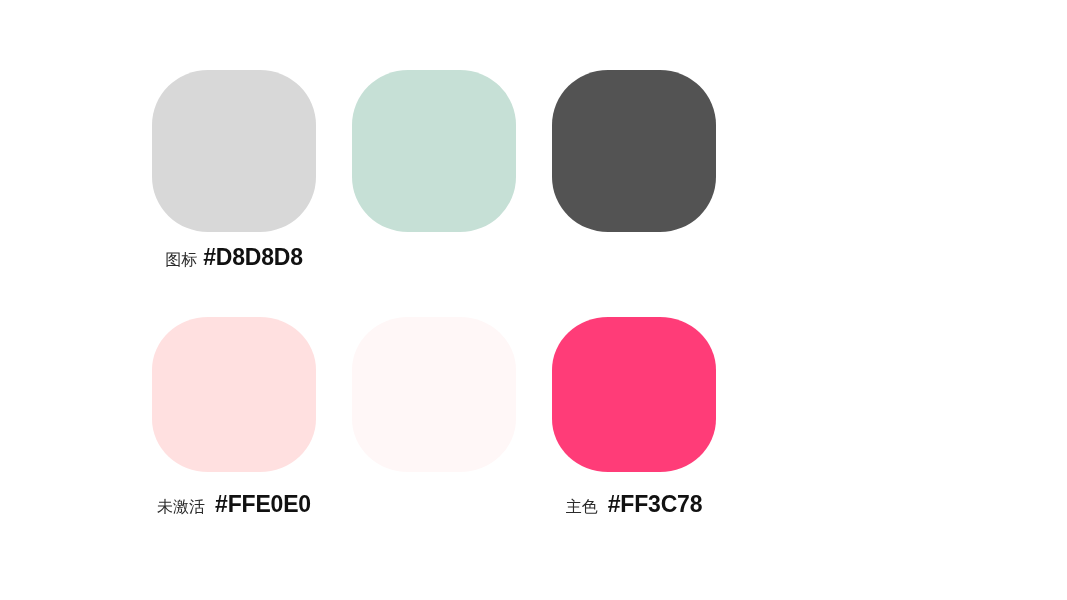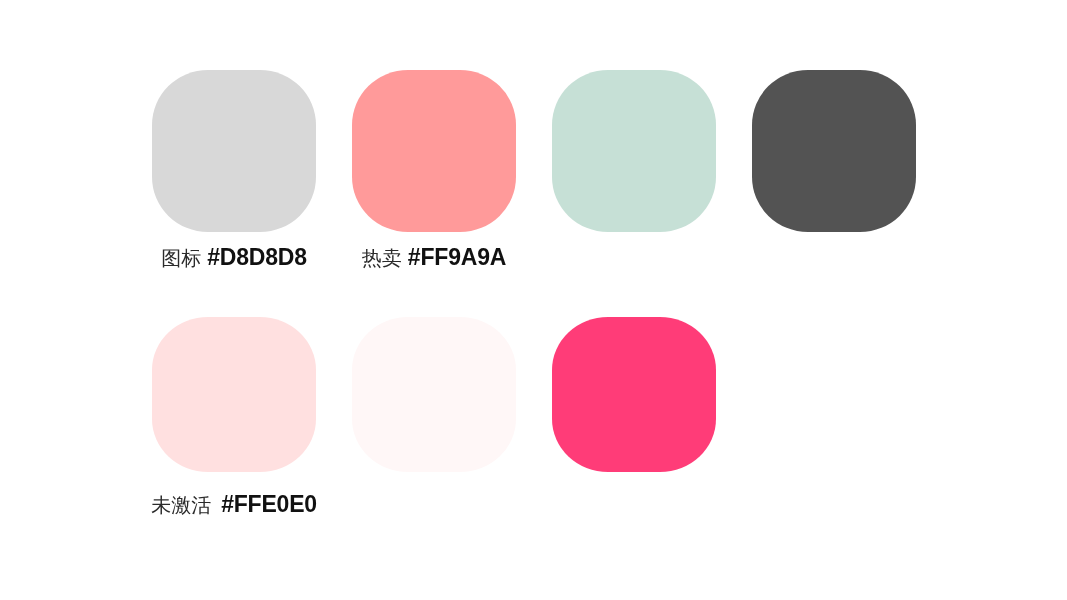--- a/index.html
+++ b/index.html
@@ -65,21 +65,21 @@
     align-items: baseline;
     justify-content: center;
     gap: 6px;
   }
 
   #swatch-row-1 .swatch-label { padding-top: 15px; }
   #swatch-row-2 .swatch-label { padding-top: 22px; gap: 10px; }
 
   .swatch-name {
     font-weight: 400;
-    font-size: 20px;
+    font-size: 16px;
     color: #2b2b2b;
   }
 
   .swatch-hex {
     font-weight: 700;
     font-size: 23px;
     letter-spacing: -0.2px;
     color: #111111;
   }
 </style>
@@ -91,27 +91,20 @@
   <div class="swatch-row" id="swatch-row-1">
 
     <div class="swatch-cell">
       <div class="swatch-chip" style="background-color: rgb(216, 216, 216);"></div>
       <div class="swatch-label">
         <span class="swatch-name">图标</span>
         <span class="swatch-hex">#D8D8D8</span>
       </div>
     </div>
 
-    <div class="swatch-cell">
-      <div class="swatch-chip" style="background-color: rgb(255, 154, 154);"></div>
-      <div class="swatch-label">
-        <span class="swatch-name">热卖</span>
-        <span class="swatch-hex">#FF9A9A</span>
-      </div>
-    </div>
 
     <div class="swatch-cell">
       <div class="swatch-chip" style="background-color: rgb(198, 224, 214);"></div>
     </div>
 
     <div class="swatch-cell">
       <div class="swatch-chip" style="background-color: rgb(83, 83, 83);"></div>
     </div>
 
   </div>
@@ -125,17 +118,21 @@
         <span class="swatch-hex">#FFE0E0</span>
       </div>
     </div>
 
     <div class="swatch-cell">
       <div class="swatch-chip" style="background-color: rgb(255, 247, 247);"></div>
     </div>
 
     <div class="swatch-cell">
       <div class="swatch-chip" style="background-color: rgb(255, 60, 120);"></div>
+      <div class="swatch-label">
+        <span class="swatch-name">主色</span>
+        <span class="swatch-hex">#FF3C78</span>
+      </div>
     </div>
 
   </div>
 
 </div>
 
 </body></html>

